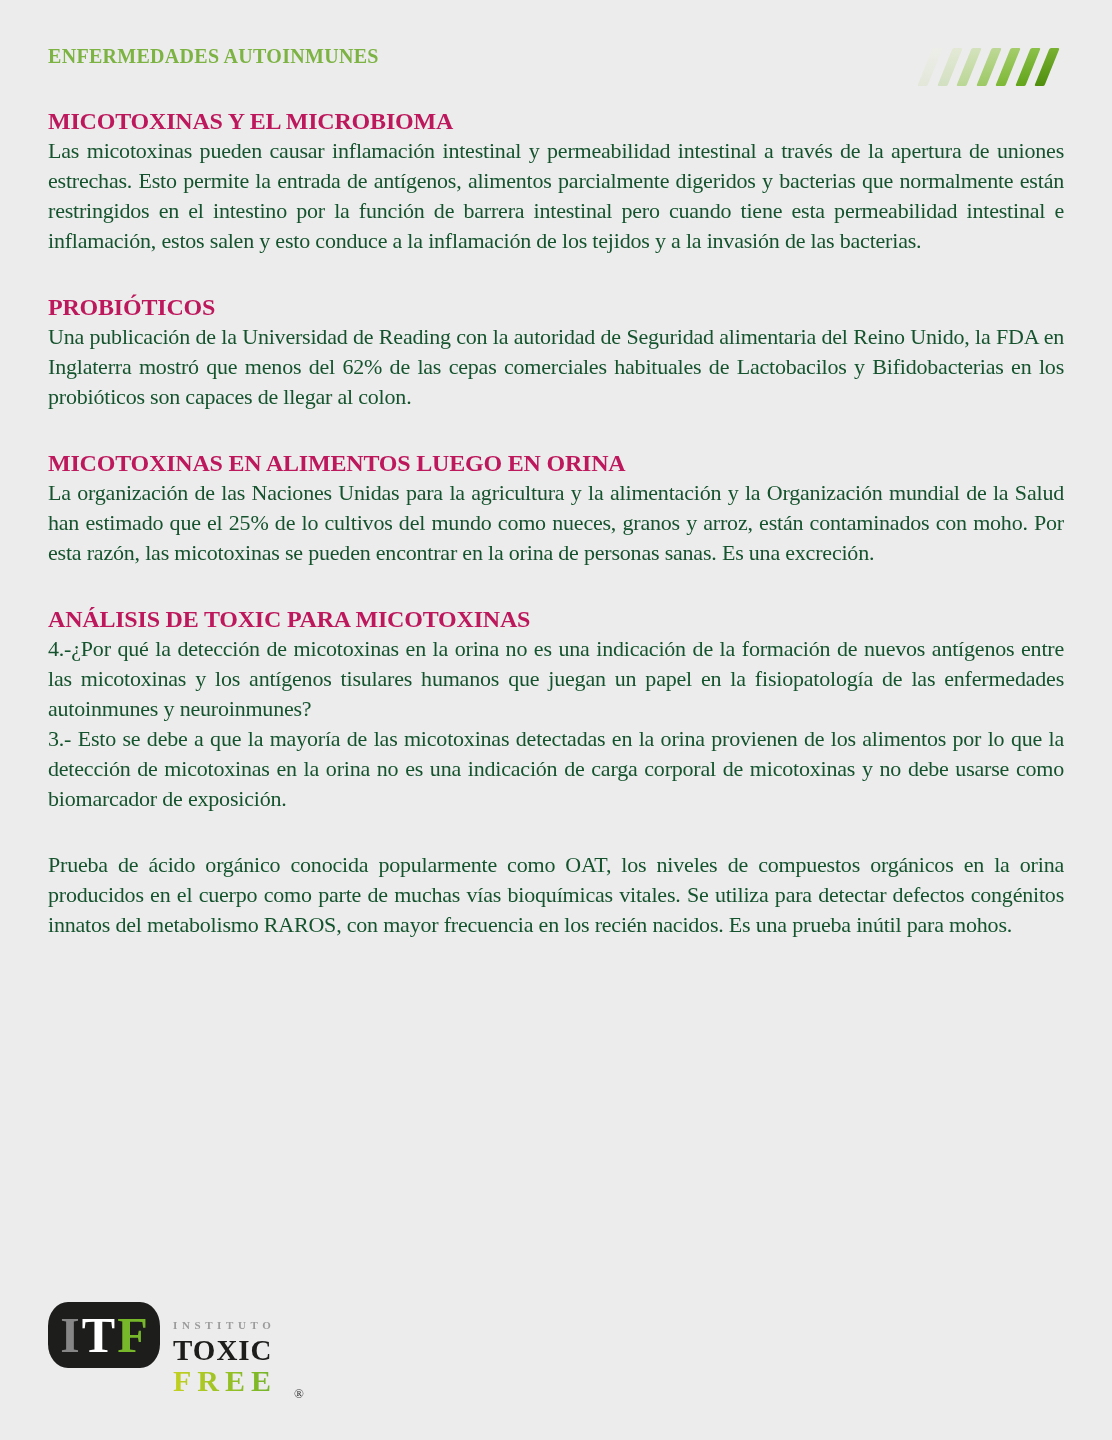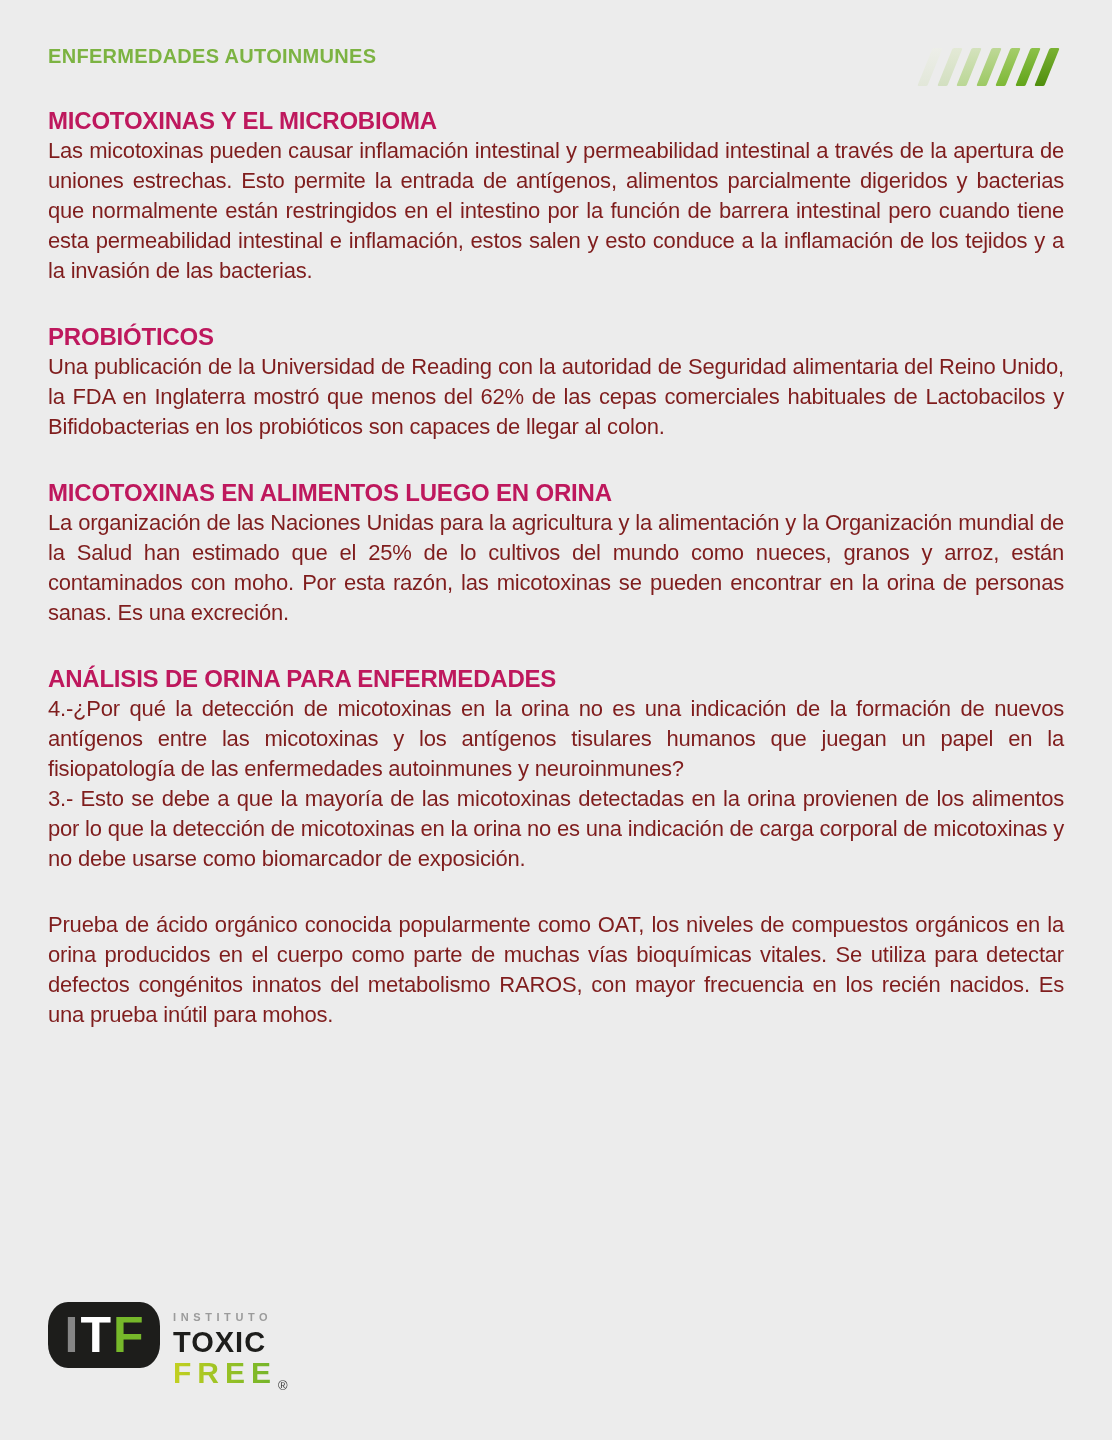--- a/index.html
+++ b/index.html
@@ -7,20 +7,21 @@
   body {
     width:1112px; height:1440px;
     font-family:"Liberation Sans", sans-serif;
     background:#ececec;
     overflow:hidden;
   }
   .page {
     position:relative;
     width:1112px; height:1440px;
     background:#ececec;
+    font-family:Liberation Serif, serif;
   }
   .content {
     padding:42px 48px 0 48px;
   }
   
   .doc-header-title {
     font-size:20px; font-weight:700; line-height:28px;
     letter-spacing:0.3px;
     color:#7cb342;
   }
@@ -42,21 +43,21 @@
     margin:0;
     font-size:24px; font-weight:700; line-height:30px;
     letter-spacing:-0.2px;
     color:#be185d;
   }
   .section-paragraph {
     margin:0;
     font-size:22px; font-weight:400; line-height:30px;
     letter-spacing:-0.2px;
     text-align:justify;
-    color:#7f1d1d;
+    color:#14532d;
   }
   
   .logo {
     position:absolute; left:48px; top:1302px;
     display:flex; align-items:flex-start;
   }
   .logo-badge {
     width:112px; height:66px;
     background:#1d1d1b;
     border-radius:20px / 24px;
@@ -67,28 +68,28 @@
     font-size:50px; font-weight:700; line-height:1;
     letter-spacing:0px;
   }
   .logo-text {
     margin-left:13px; padding-top:1px;
     display:flex; flex-direction:column;
   }
   .logo-instituto {
     font-size:11px; font-weight:700; letter-spacing:4.6px;
     color:#9b9b9b; line-height:1;
-    margin-top:9px;
+    margin-top:17px;
   }
   .logo-toxic {
     font-size:29px; font-weight:700; letter-spacing:1px;
     color:#1d1d1b; line-height:1.05;
     margin-top:4px;
   }
-  .logo-free-row { display:flex; align-items:flex-end; }
+  .logo-free-row { display:flex; align-items:flex-end;gap:16px; }
   .logo-free {
     font-size:30px; font-weight:700; letter-spacing:6px;
     line-height:1.05;
     -webkit-background-clip:text; background-clip:text;
     color:transparent;
   }
   .logo-registered {
     font-size:13px; color:#3a3a3a; line-height:1;
     margin-left:1px; transform:translateY(3px);
   }
@@ -113,21 +114,21 @@
       <h2 class="section-title">PROBIÓTICOS</h2>
       <p class="section-paragraph">Una publicación de la Universidad de Reading con la autoridad de Seguridad alimentaria del Reino Unido, la FDA en Inglaterra mostró que menos del 62% de las cepas comerciales habituales de Lactobacilos y Bifidobacterias en los probióticos son capaces de llegar al colon.</p>
     </div>
 
     <div class="section">
       <h2 class="section-title">MICOTOXINAS EN ALIMENTOS LUEGO EN ORINA</h2>
       <p class="section-paragraph">La organización de las Naciones Unidas para la agricultura y la alimentación y la Organización mundial de la Salud han estimado que el 25% de lo cultivos del mundo como nueces, granos y arroz, están contaminados  con moho. Por esta razón, las micotoxinas se pueden encontrar en la orina de personas sanas. Es una excreción.</p>
     </div>
 
     <div class="section">
-      <h2 class="section-title">ANÁLISIS DE ORINA PARA ENFERMEDADES</h2>
+      <h2 class="section-title">ANÁLISIS DE TOXIC PARA MICOTOXINAS</h2>
       <p class="section-paragraph">4.-¿Por qué la detección de micotoxinas en la orina no es una indicación  de la formación de nuevos antígenos entre las micotoxinas y los antígenos tisulares humanos que juegan un papel en la fisiopatología de las enfermedades autoinmunes y neuroinmunes?</p>
       <p class="section-paragraph">3.- Esto se debe a que la mayoría de las micotoxinas detectadas en la orina provienen de los alimentos por lo que la detección de micotoxinas en la orina no es una indicación  de carga corporal de micotoxinas y no debe usarse  como biomarcador de exposición.</p>
     </div>
 
     <div class="section">
       <p class="section-paragraph">Prueba de ácido orgánico conocida popularmente como OAT, los niveles de compuestos orgánicos en la orina producidos en el cuerpo como parte de muchas vías  bioquímicas vitales. Se utiliza para detectar defectos congénitos innatos del metabolismo RAROS, con mayor frecuencia en los recién nacidos. Es una prueba inútil para mohos.</p>
     </div>
 
   </div>
 

